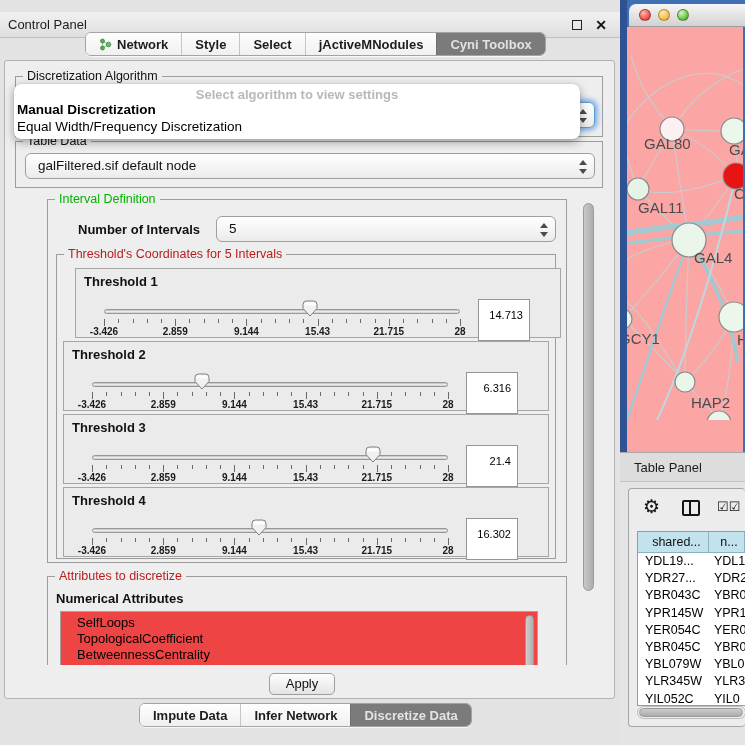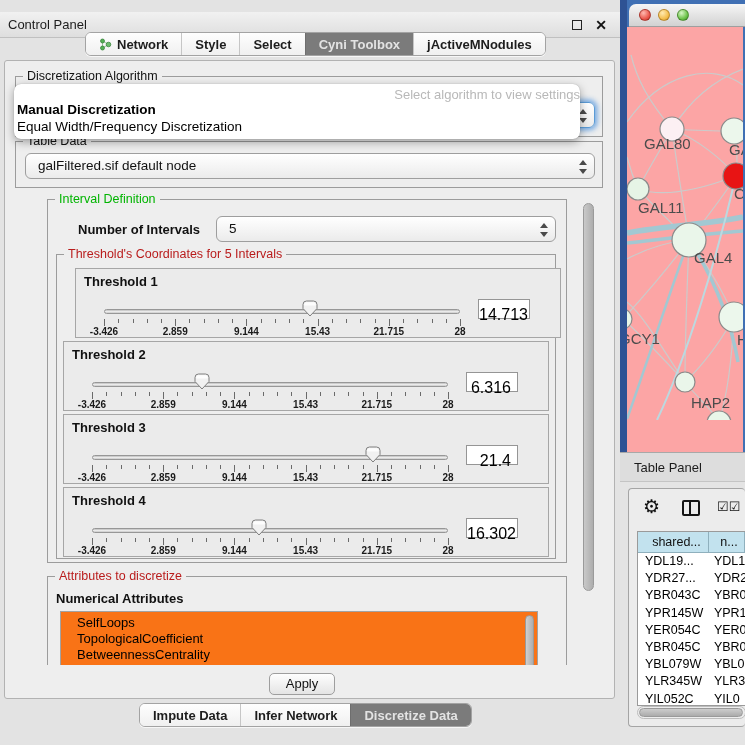--- a/index.html
+++ b/index.html
@@ -40,47 +40,47 @@
   .combo .spin { position:absolute; right:7px; top:5px; width:8px; height:16px; }
   .combo .spin:before { content:""; position:absolute; left:0; top:1px; border:4px solid transparent;
     border-bottom:5px solid #4a4a4a; border-top:none; }
   .combo .spin:after { content:""; position:absolute; left:0; bottom:1px; border:4px solid transparent;
     border-top:5px solid #4a4a4a; border-bottom:none; }
   .combo.focusring { border:1px solid #5b9bd5; box-shadow:0 0 5px 2.5px rgba(100,160,225,.85); }
 
   
   .popup { position:absolute; left:9px; top:23px; width:566px; height:55px; background:#ffffff;
     border-radius:7px; box-shadow:0 3px 10px rgba(0,0,0,.35), 0 0 1px rgba(0,0,0,.3); z-index:40; }
-  .popup .hint { position:absolute; left:0; top:3px; width:100%; text-align:right;
-    font-size:13px; color:#b8b8b8; }
+  .popup .hint { position:absolute; left:0; top:3px; width:100%; text-align:center;
+    font-size:13px; color:#b8b8b8;font-weight:bold; }
   .popup .opt { position:absolute; left:3px; font-size:13.5px; color:#000; white-space:nowrap; }
   .popup .opt.b { font-weight:bold; }
 
   
   .viewport { position:absolute; left:10px; top:132px; width:588px; height:472px; overflow:hidden; }
   .vscroll { position:absolute; left:567px; top:8px; width:13px; height:456px; }
   .vscroll .thumb { position:absolute; left:1px; top:2px; width:11px; height:388px;
     background:linear-gradient(90deg,#c9c9c9,#adadad); border-radius:6px; border:1px solid #9a9a9a; }
 
   
   .thr-panel { position:absolute; left:6px; width:486px; height:70px; background:#ebebeb;
     border:1px solid #a6a6a6; }
   .thr-name { position:absolute; left:8px; top:5px; font-size:13px; font-weight:bold; color:#111; }
   .track { position:absolute; left:28px; top:40px; width:356px; height:5px; border:1px solid #979797;
     border-radius:3px; background:linear-gradient(#bdbdbd,#efefef 55%,#c6c6c6); }
   .thumbsvg { position:absolute; top:31px; width:16px; height:17px; }
   .tick { position:absolute; top:50px; width:1px; background:#6a6a6a; }
   .tick.minor { height:4px; }
   .tick.major { height:7px; }
   .ticklab { position:absolute; top:57px; transform:translateX(-50%); font-size:10px; font-weight:bold; color:#1a1a1a; white-space:nowrap; }
-  .valbox { position:absolute; left:402px; top:30px; width:52px; height:20px; background:#fff;
-    border:1px solid #959595; font-size:16px; color:#000; line-height:30px; text-align:right; padding-right:6px; }
-
-  
-  .attr-list { position:absolute; left:12px; top:34px; width:478px; height:72px; background:#f97316; border:1px solid #a2a2a2; }
+  .valbox { position:absolute; left:402px; top:30px; width:52px; height:42px; background:#fff;
+    border:1px solid #959595; font-size:11px; color:#000; line-height:30px; text-align:right; padding-right:6px; }
+
+  
+  .attr-list { position:absolute; left:12px; top:34px; width:478px; height:72px; background:#ef4444; border:1px solid #a2a2a2; }
   .attr-item { position:absolute; left:16px; height:16px; line-height:16px; font-size:13px; color:#000; white-space:nowrap; }
   .attr-scroll { position:absolute; right:3px; top:3px; width:9px; height:58px;
     background:linear-gradient(90deg,#cfcfcf,#aeaeae); border-radius:5px; border:1px solid #9a9a9a; }
 
   .apply-btn { position:absolute; left:264px; top:612px; width:66px; height:22px;
     background:linear-gradient(#fefefe,#e4e4e4); border:1px solid #9e9e9e; border-radius:5px;
     font-size:13px; color:#111; text-align:center; line-height:20px; }
 
   
   #desktop { position:absolute; left:620px; top:0; width:125px; height:452px; background:#4070b4; }
@@ -143,25 +143,25 @@
             <circle cx="9.5" cy="6.5" r="2.3" fill="#6cbb6c" stroke="#2e7d32" stroke-width=".7"></circle>
           </svg>
           <span>Network</span>
         </div>
         <div class="seg">
           <span>Style</span>
         </div>
         <div class="seg">
           <span>Select</span>
         </div>
+        <div class="seg">
+          <span>jActiveMNodules</span>
+        </div>
         <div class="seg active">
           <span>Cyni Toolbox</span>
-        </div>
-        <div class="seg">
-          <span>jActiveMNodules</span>
         </div>
       </div>
 
     <div class="content">
 
       <div class="group" style="left:10px; top:15px; width:588px; height:61px;">
         <span class="glabel">Discretization Algorithm</span>
       </div>
       <div class="combo focusring" style="left:20px; top:41px; width:570px;">
         <span class="spin"></span>

